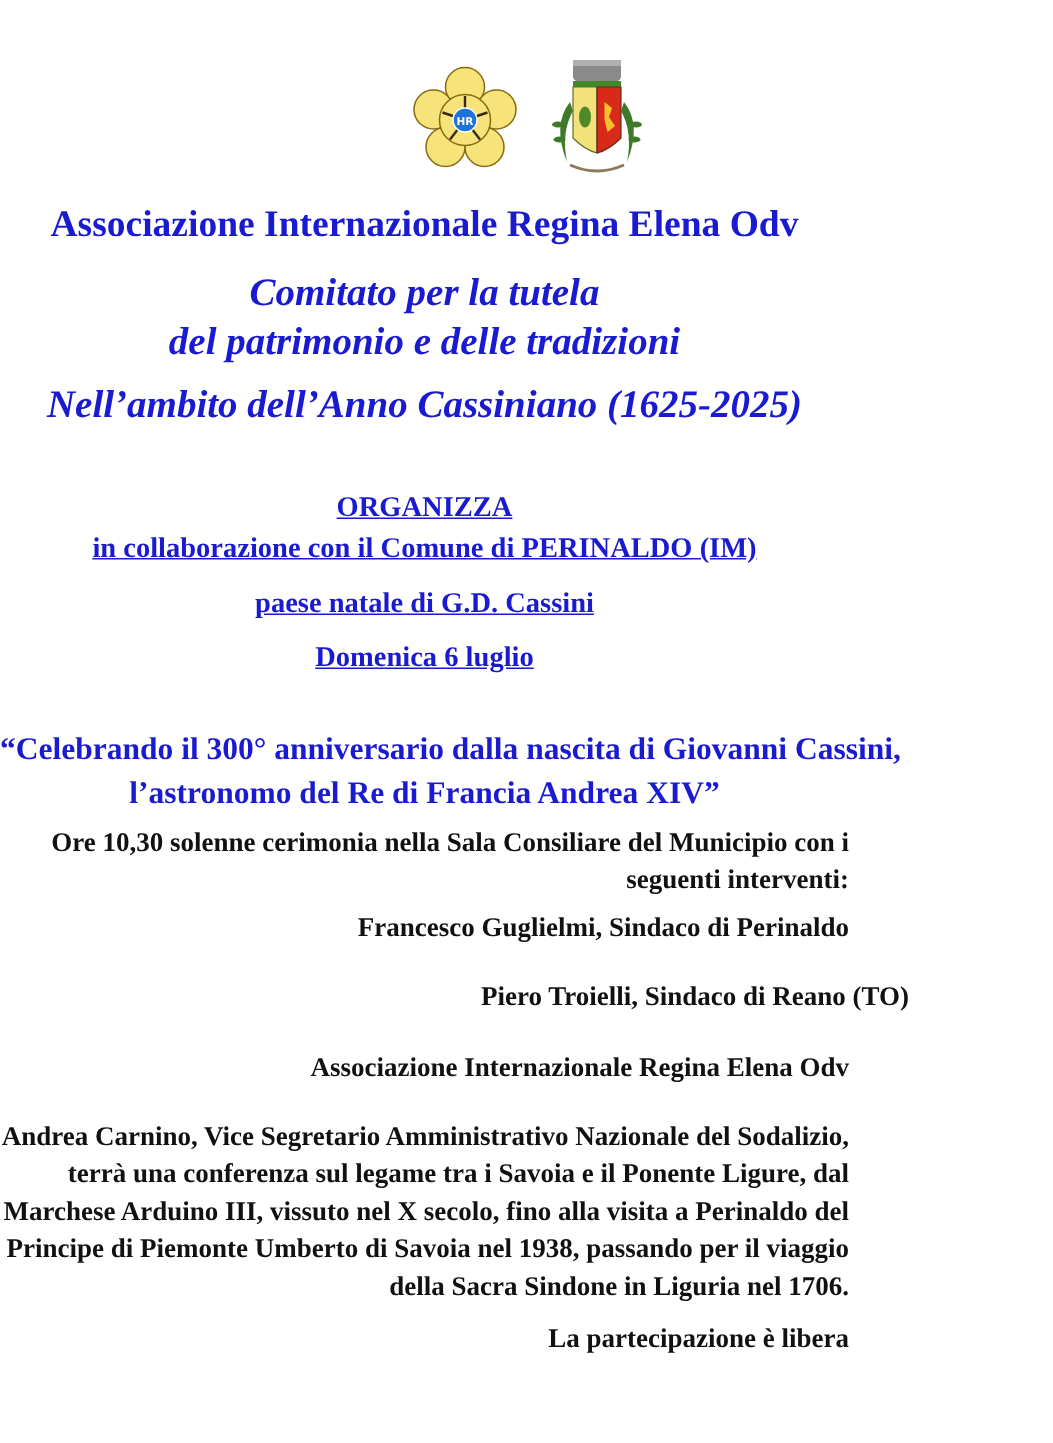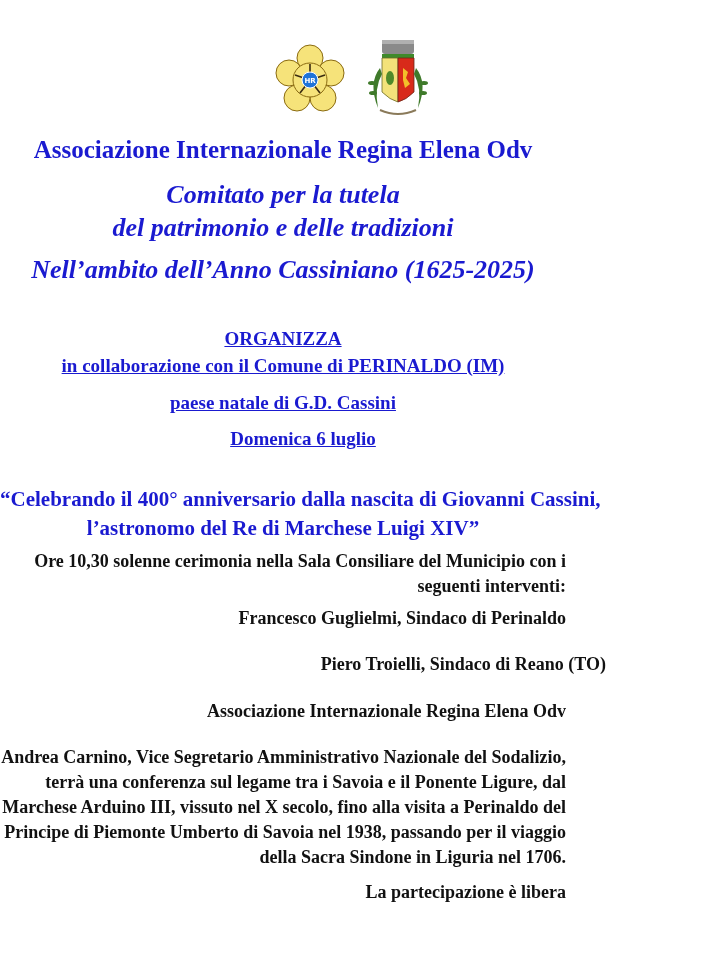--- a/index.html
+++ b/index.html
@@ -16,21 +16,21 @@
     .dark { color: #111111; }
     .title { top: 136px; font-size: 25px; }
     .ital { font-style: italic; font-size: 26px; }
     .l-sub1 { top: 180px; }
     .l-sub2 { top: 213px; }
     .l-sub3 { top: 255px; }
     .mid { font-size: 19px; text-decoration: underline; }
     .l-org { top: 328px; }
     .l-collab { top: 355px; }
     .l-paese { top: 392px; }
-    .l-dom { top: 428px; padding-left: 20px; }
+    .l-dom { top: 428px; }
     .quote { font-size: 21px; }
     .l-q1 { top: 487px; }
     .l-q2 { top: 516px; }
     .body-text { font-size: 18px; text-align: right; }
     .l-ore1 { top: 551px; }
     .l-ore2 { top: 576px; }
     .l-int1 { top: 608px; }
     .l-int2 { top: 654px; margin-left: 40px; }
     .l-int3 { top: 701px; }
     .l-c1 { top: 747px; }
@@ -86,22 +86,22 @@
 <div class="line blue title">Associazione Internazionale Regina Elena Odv</div>
 <div class="line blue ital l-sub1">Comitato per la tutela</div>
 <div class="line blue ital l-sub2">del patrimonio e delle tradizioni</div>
 <div class="line blue ital l-sub3">Nell’ambito dell’Anno Cassiniano (1625-2025)</div>
 
 <div class="line blue mid l-org">ORGANIZZA</div>
 <div class="line blue mid l-collab">in collaborazione con il Comune di PERINALDO (IM)</div>
 <div class="line blue mid l-paese">paese natale di G.D. Cassini</div>
 <div class="line blue mid l-dom">Domenica 6 luglio</div>
 
-<div class="line blue quote l-q1">“Celebrando il 400° anniversario dalla nascita di Giovanni Cassini,</div>
-<div class="line blue quote l-q2">l’astronomo del Re di Marchese Luigi XIV”</div>
+<div class="line blue quote l-q1">“Celebrando il 300° anniversario dalla nascita di Giovanni Cassini,</div>
+<div class="line blue quote l-q2">l’astronomo del Re di Francia Andrea XIV”</div>
 
 <div class="line dark body-text l-ore1">Ore 10,30 solenne cerimonia nella Sala Consiliare del Municipio con i</div>
 <div class="line dark body-text l-ore2">seguenti interventi:</div>
 
 <div class="line dark body-text l-int1">Francesco Guglielmi, Sindaco di Perinaldo</div>
 <div class="line dark body-text l-int2">Piero Troielli, Sindaco di Reano (TO)</div>
 <div class="line dark body-text l-int3">Associazione Internazionale Regina Elena Odv</div>
 
 <div class="line dark body-text l-c1">Andrea Carnino, Vice Segretario Amministrativo Nazionale del Sodalizio,</div>
 <div class="line dark body-text l-c2">terrà una conferenza sul legame tra i Savoia e il Ponente Ligure, dal</div>

